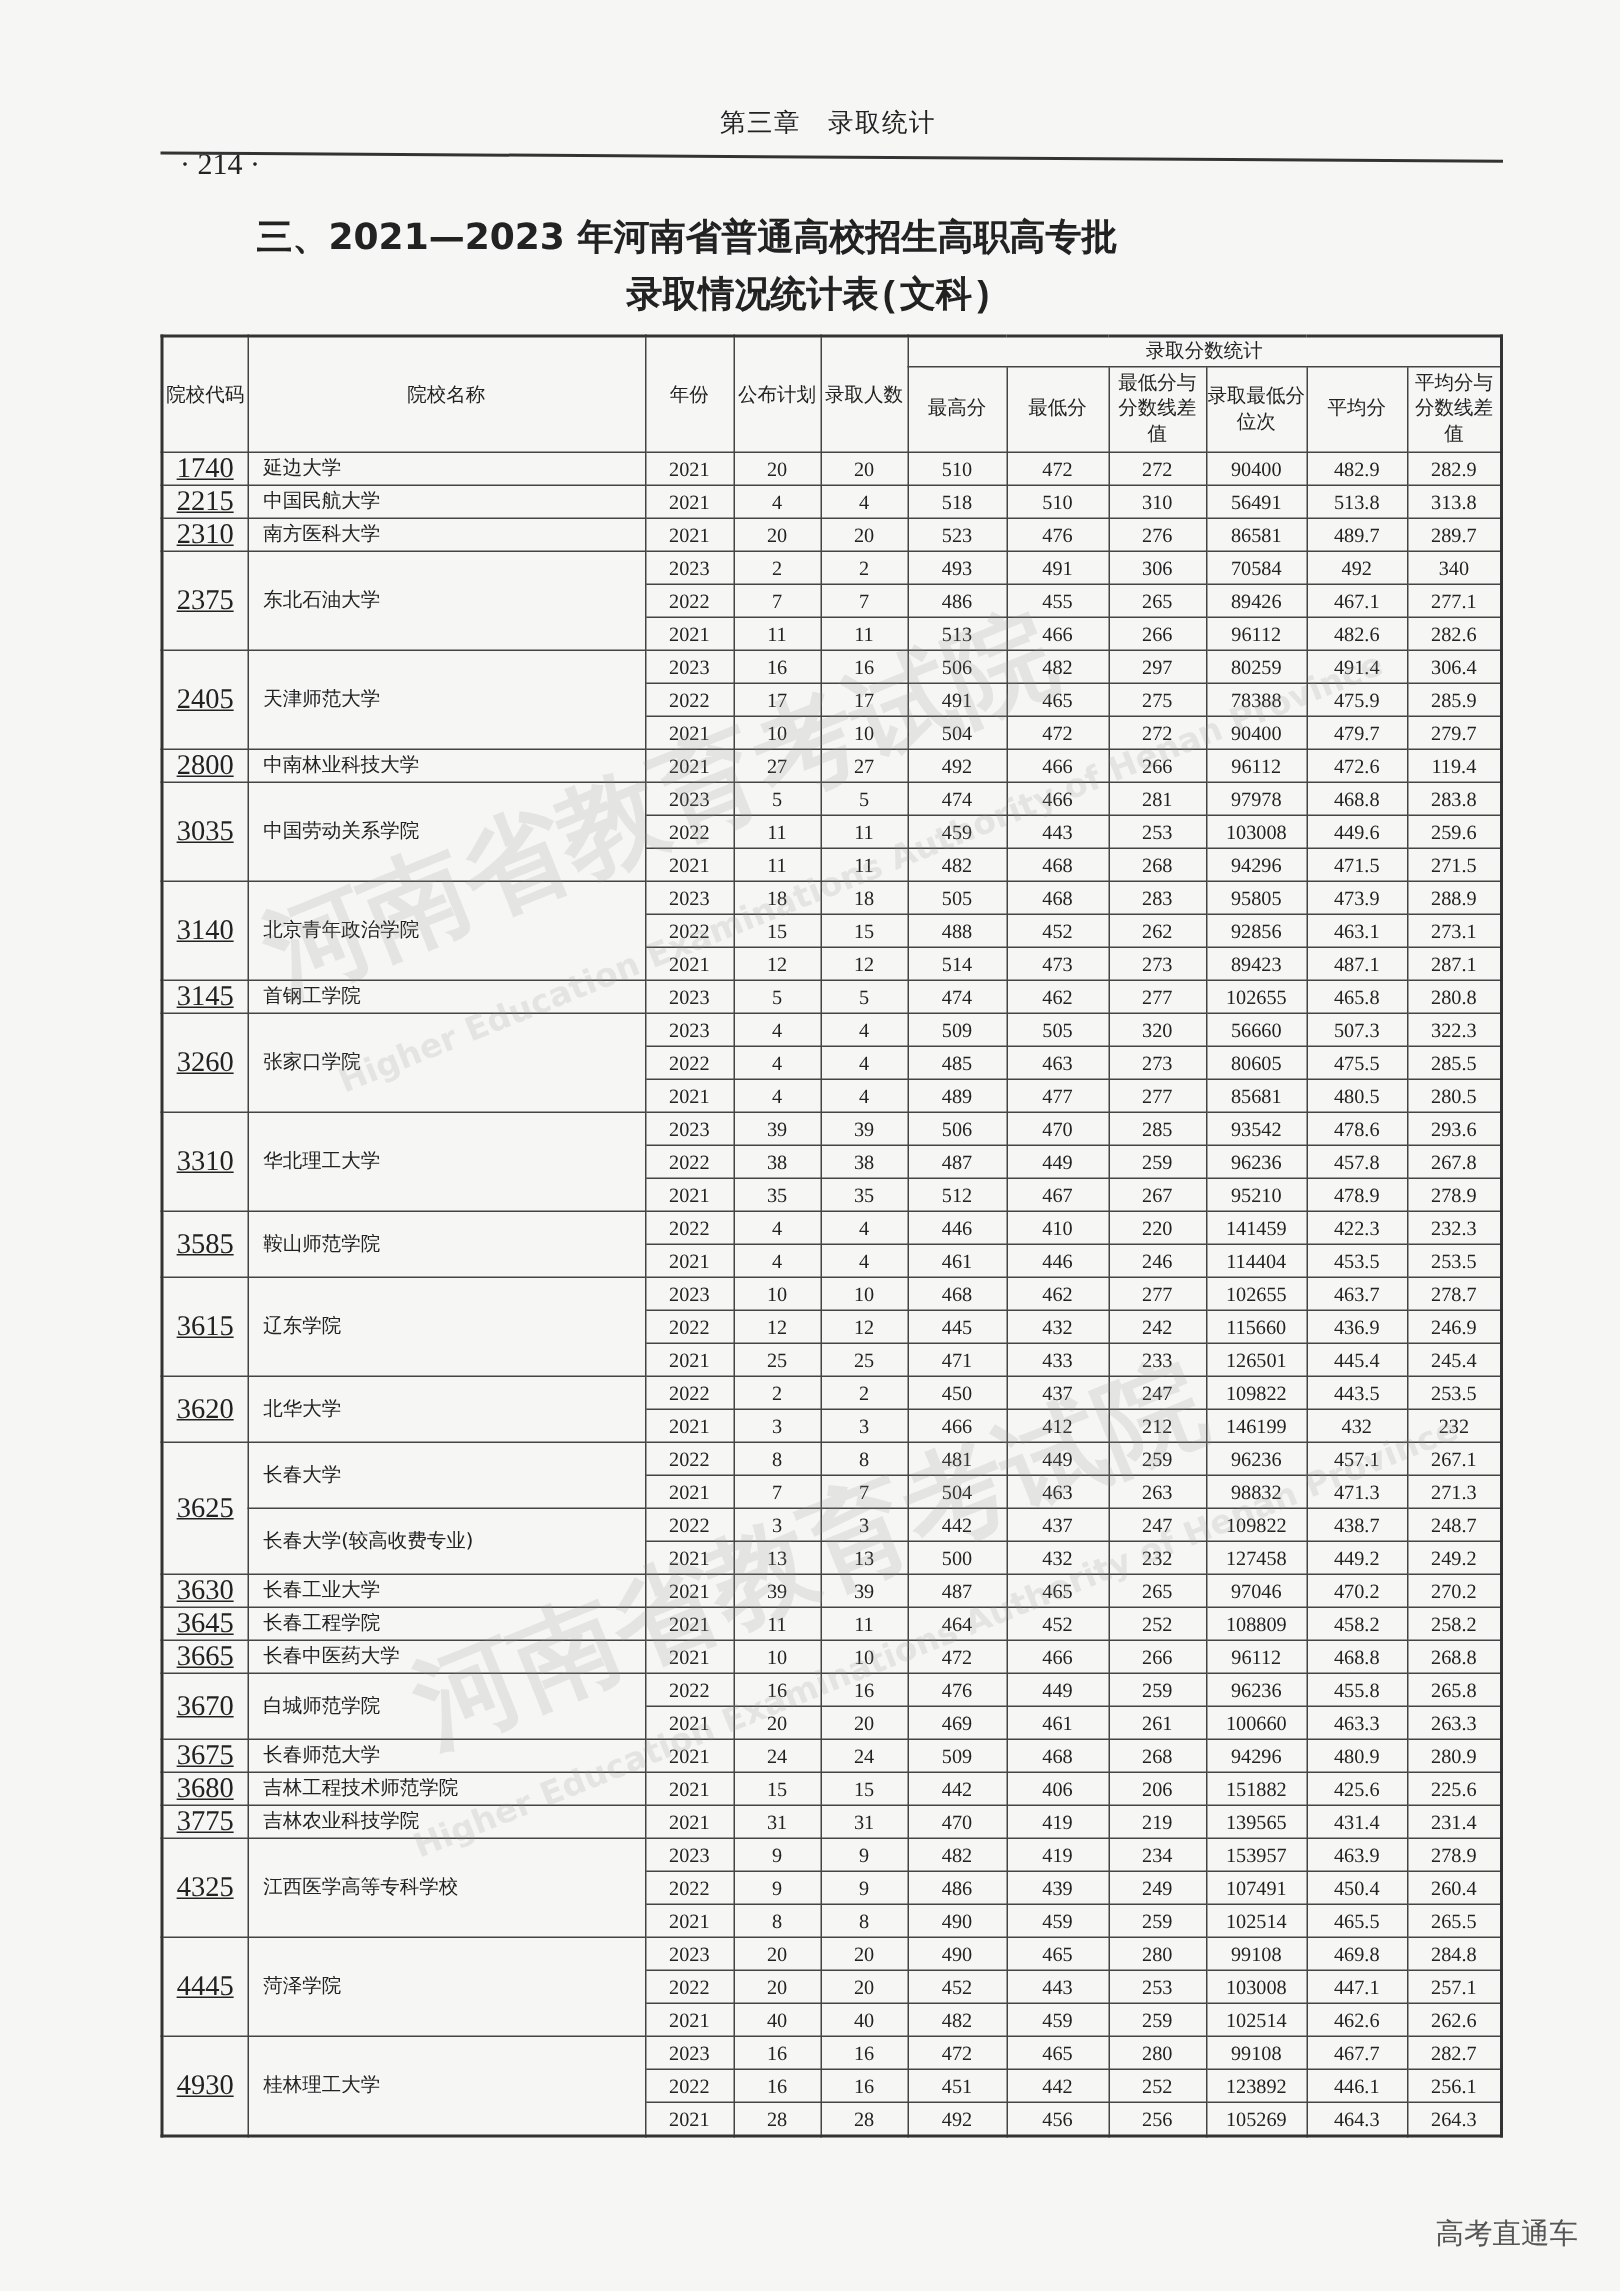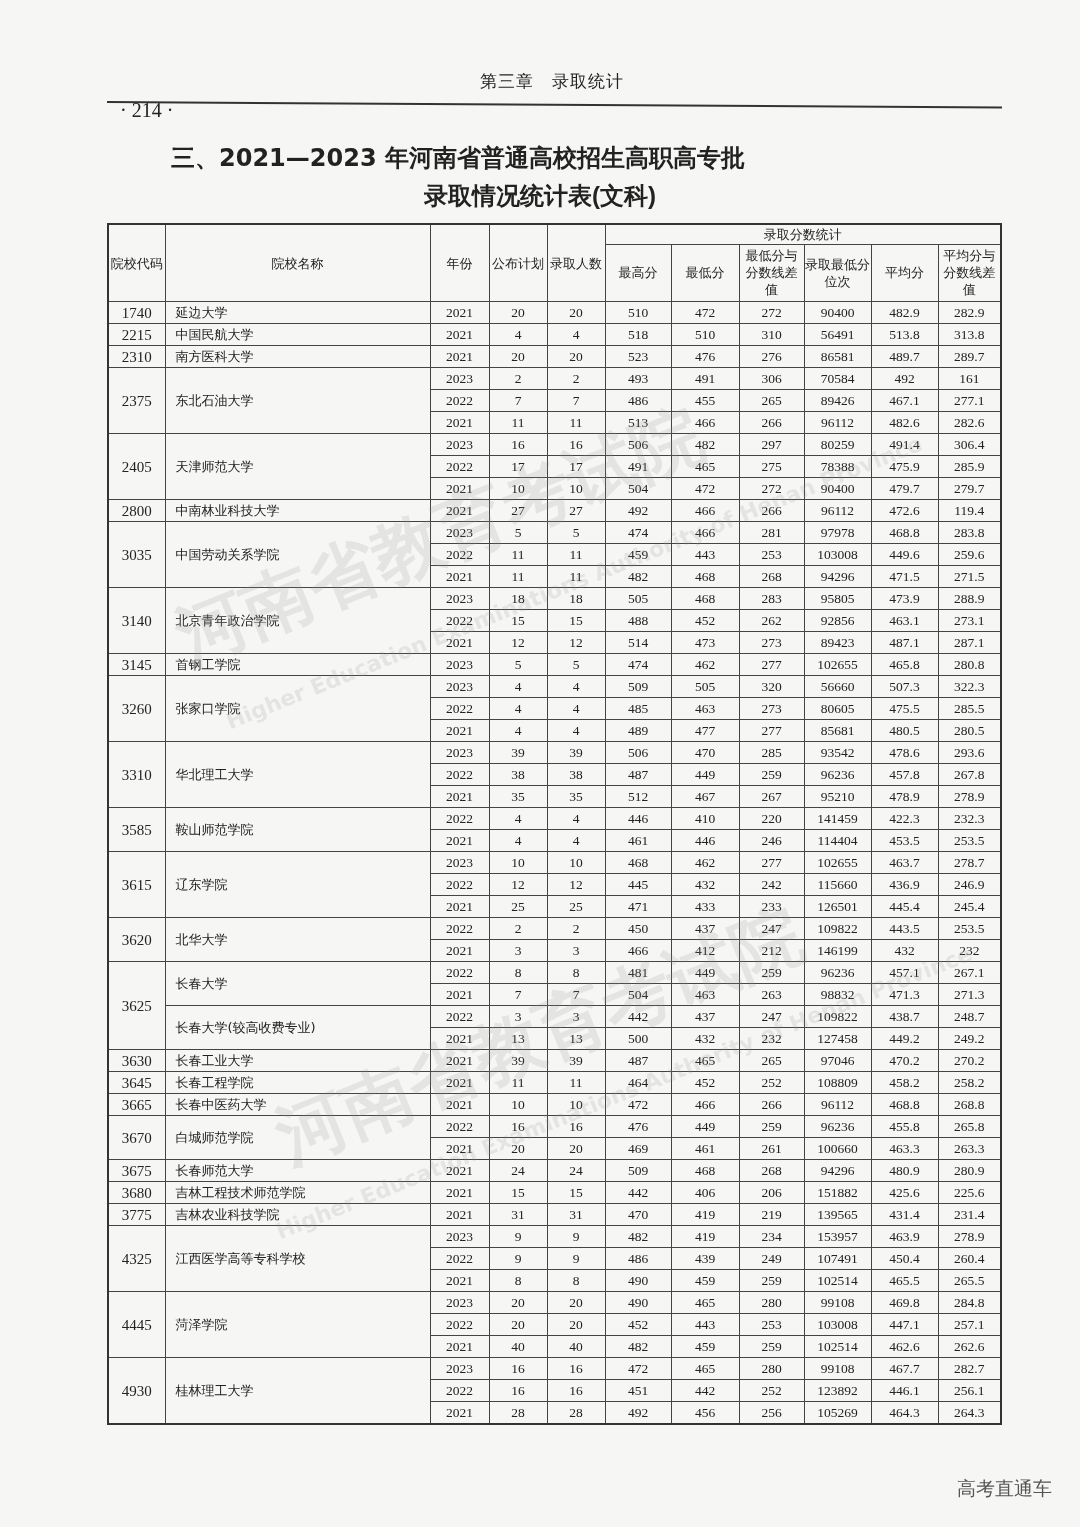--- a/index.html
+++ b/index.html
@@ -5,31 +5,31 @@
   html, body { margin: 0; padding: 0; }
   body {
     width: 1080px; height: 1527px; background: #f6f6f4; position: relative;
     font-family: "DejaVu Serif", "Liberation Serif", serif; color: #222; overflow: hidden;
   }
   .page-header { position: absolute; left: 120px; top: 64px; width: 880px; height: 40px; }
   .page-num { position: absolute; left: 0; top: 4px; font-size: 20px; font-family: "Liberation Serif", serif; margin-top: 31px; }
   .chapter { position: absolute; left: 360px; top: 6px; font-size: 17px; font-family: "DejaVu Sans", sans-serif; letter-spacing: 1px; }
   .header-rule { position: absolute; left: 107px; top: 101px; width: 895px; height: 2px; background: #333; transform: rotate(0.35deg); transform-origin: left; }
   .title1 { position: absolute; left: 0; width: 916px; top: 142px; text-align: center; font-size: 24px; font-weight: bold; font-family: "DejaVu Sans", sans-serif; }
-  .title2 { position: absolute; left: 0; width: 1080px; top: 180px; text-align: center; font-size: 24px; font-weight: bold; font-family: Liberation Sans, sans-serif; }
+  .title2 { position: absolute; left: 0; width: 1080px; top: 180px; text-align: center; font-size: 24px; font-weight: bold; font-family: Liberation Mono, monospace; }
   table.stats {
     position: absolute; left: 107px; top: 223px; width: 893px;
     border-collapse: collapse; font-size: 13.5px; table-layout: fixed;
     border: 2px solid #333;
     font-family: "Liberation Serif", serif;
   }
   table.stats th, table.stats td { border: 1px solid #444; text-align: center; padding: 0; height: 21px; line-height: 20px; }
   table.stats th { font-weight: normal; font-family: "DejaVu Sans", sans-serif; font-size: 13px; line-height: 17px; }
   table.stats td.name { text-align: left; padding-left: 10px; font-family: "DejaVu Sans", sans-serif; font-size: 13px; margin-left: 40px; }
-  table.stats td.code { font-size: 15px; }
+  table.stats td.code { font-size: 19px; text-decoration: underline; }
   .footer-brand { position: absolute; right: 28px; top: 1476px; font-family: Liberation Sans, sans-serif; font-size: 19px; color: #555; }
   .watermark { position: absolute; font-family: "DejaVu Sans", sans-serif; color: rgba(150,150,150,0.18); font-weight: bold; pointer-events: none; transform: rotate(-22deg); white-space: nowrap; }
   .wm1 { left: 160px; top: 490px; font-size: 70px; }
   .wm2 { left: 200px; top: 570px; font-size: 22px; }
   .wm3 { left: 260px; top: 990px; font-size: 70px; }
   .wm4 { left: 250px; top: 1080px; font-size: 22px; }
 </style>
 </head>
 <body>
 
@@ -118,21 +118,21 @@
         <td class="code" rowspan="3">2375</td>
         <td class="name" rowspan="3">东北石油大学</td>
         <td>2023</td>
         <td>2</td>
         <td>2</td>
         <td>493</td>
         <td>491</td>
         <td>306</td>
         <td>70584</td>
         <td>492</td>
-        <td>161</td>
+        <td>340</td>
       </tr>
       <tr>
         <td>2022</td>
         <td>7</td>
         <td>7</td>
         <td>486</td>
         <td>455</td>
         <td>265</td>
         <td>89426</td>
         <td>467.1</td>

